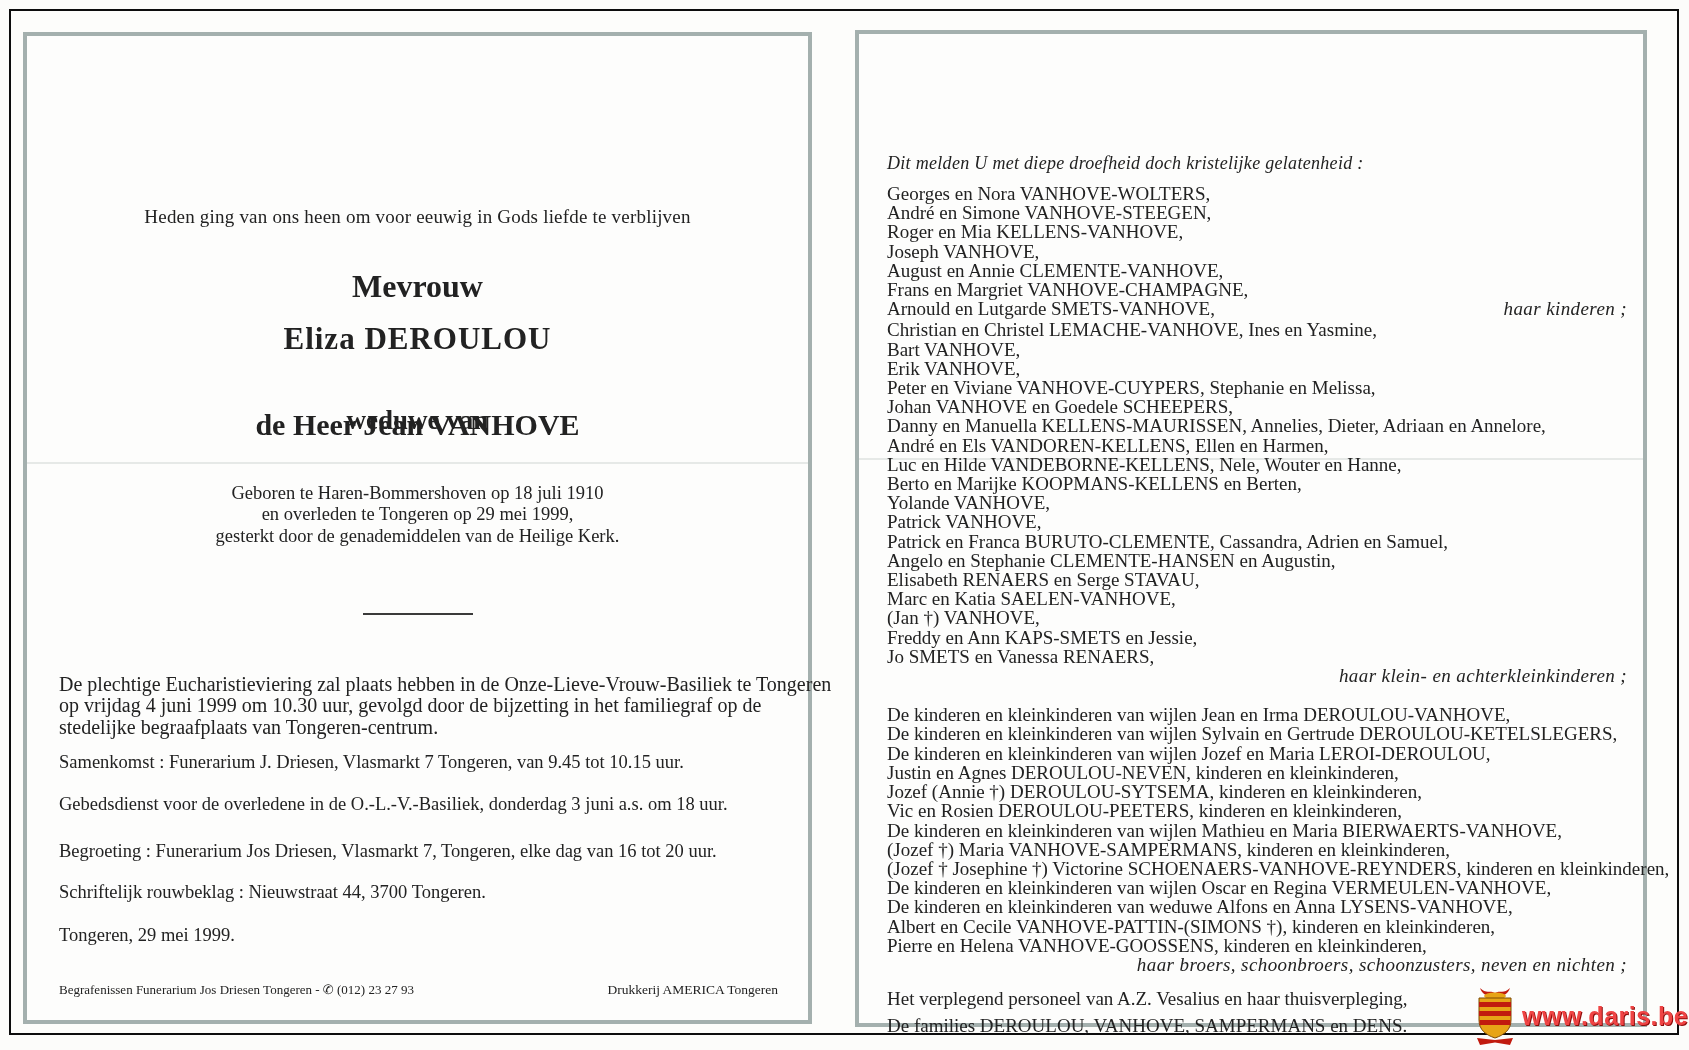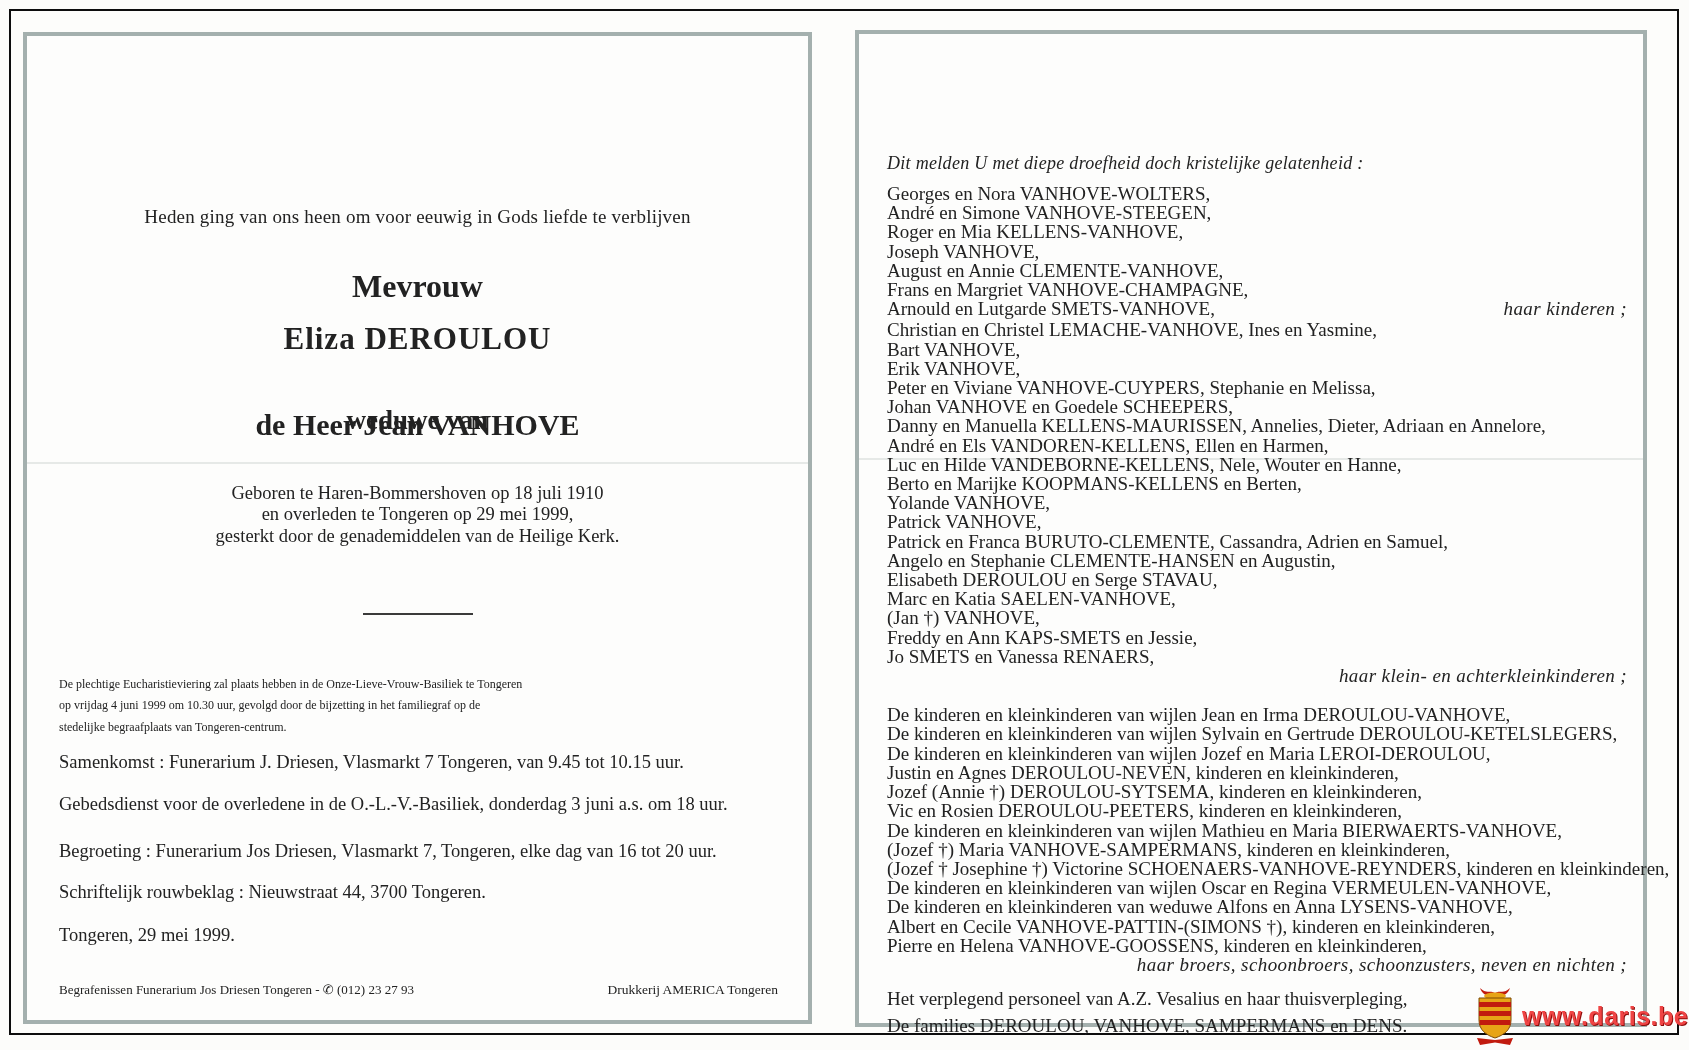--- a/index.html
+++ b/index.html
@@ -15,21 +15,21 @@
   
   .abs{position:absolute;}
   .center{left:0;right:0;text-align:center;}
   .intro{top:170px;font-size:19px;letter-spacing:.2px;}
   .salutation{top:232px;font-size:32px;font-weight:bold;}
   .deceased{top:269px;font-size:31px;font-weight:bold;letter-spacing:1px;margin-top:16px;}
   .widow{top:344px;font-size:27px;font-weight:bold;margin-top:25px;}
   .spouse{top:372px;font-size:30px;font-weight:bold;}
   .life{top:447px;font-size:18.5px;line-height:21.3px;}
   .rule{top:577px;left:50%;width:110px;margin-left:-55px;border-top:2px solid #3a3a3a;height:0;}
-  .service{top:638px;left:32px;right:26px;font-size:12px;line-height:21.3px;}
+  .service{top:638px;left:32px;right:26px;font-size:20px;line-height:21.3px;}
   .service .sline{white-space:nowrap;}
   .service .b{font-weight:normal;margin-top:8px;}
   .details{left:0;top:0;right:0;bottom:0;}
   .detail-line{position:absolute;left:32px;right:26px;font-size:18.5px;white-space:nowrap;}
   .detail-line:nth-child(1){top:716px;}
   .detail-line:nth-child(2){top:758px;}
   .detail-line:nth-child(3){top:805px;}
   .detail-line:nth-child(4){top:846px;}
   .detail-line:nth-child(5){top:889px;}
   .panel-footer{top:946px;left:32px;right:30px;display:flex;justify-content:space-between;
@@ -176,21 +176,21 @@
           </div>
           <div class="fline">
             <span class="fl">Patrick en Franca BURUTO-CLEMENTE, Cassandra, Adrien en Samuel,</span>
             <span class="fr"></span>
           </div>
           <div class="fline">
             <span class="fl">Angelo en Stephanie CLEMENTE-HANSEN en Augustin,</span>
             <span class="fr"></span>
           </div>
           <div class="fline">
-            <span class="fl">Elisabeth DEROULOU en Serge STAVAU,</span>
+            <span class="fl">Elisabeth RENAERS en Serge STAVAU,</span>
             <span class="fr"></span>
           </div>
           <div class="fline">
             <span class="fl">Marc en Katia SAELEN-VANHOVE,</span>
             <span class="fr"></span>
           </div>
           <div class="fline">
             <span class="fl">(Jan †) VANHOVE,</span>
             <span class="fr"></span>
           </div>

